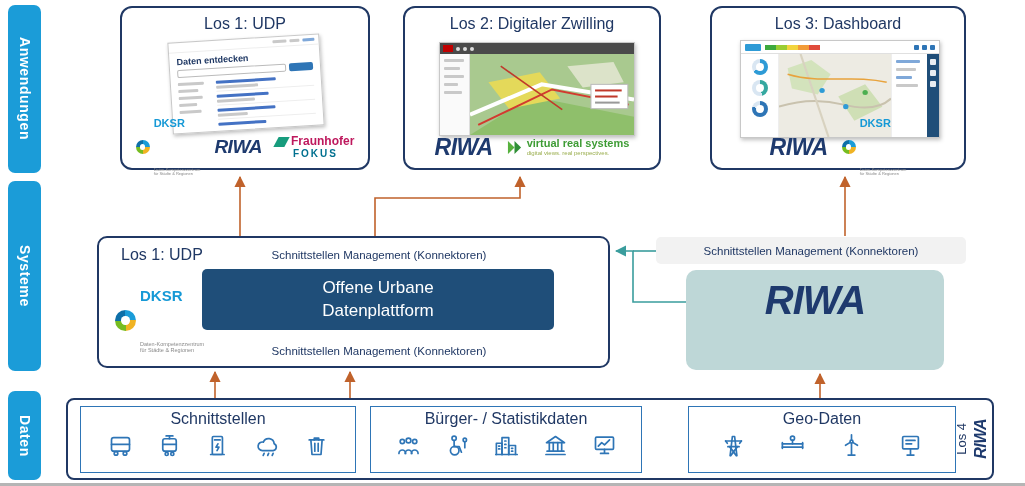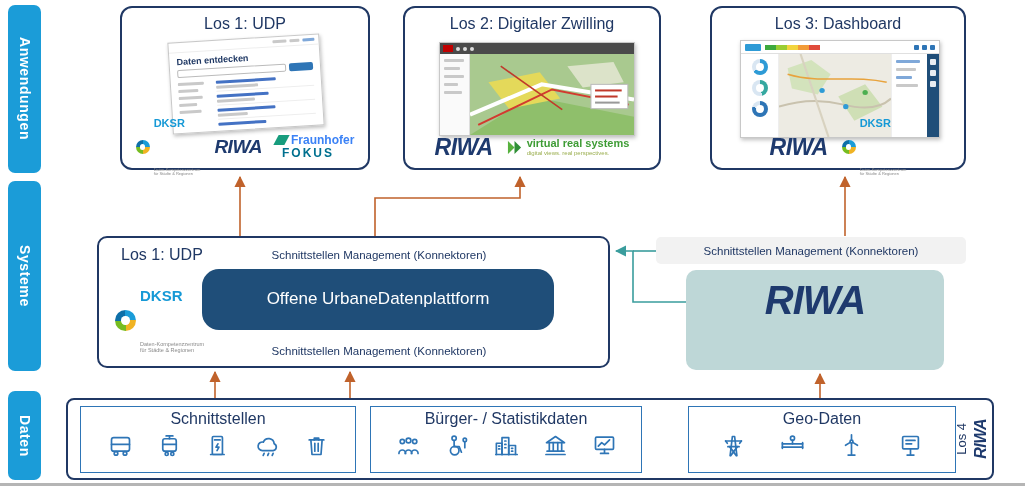--- a/index.html
+++ b/index.html
@@ -109,41 +109,41 @@
 
   .riwa { font-weight:bold; font-style:italic; color:#1E3A6E; letter-spacing:-.5px; }
   .riwa.sm { font-size:19px; }
   .riwa.md { font-size:23px; }
   .riwa.lg { font-size:40px; letter-spacing:-1px; line-height:1.05; }
   .riwa.vert { font-size:16px; }
 
   .logo-fh { display:flex; flex-direction:column; line-height:1.1; }
   .fh-row { display:flex; align-items:center; gap:4px; }
   .fh-mark { width:11px; height:10px; background:#179C7D; transform:skewX(-28deg); }
-  .fh-name { font-size:12px; font-weight:bold; color:#3b82f6; }
-  .fh-sub { font-size:12px; font-weight:bold; color:#00708F; letter-spacing:2px; margin-left:6px; }
+  .fh-name { font-size:12px; font-weight:bold; color:#be185d; }
+  .fh-sub { font-size:10px; font-weight:bold; color:#00708F; letter-spacing:2px; margin-left:17px; }
 
   .logo-vcs { display:flex; align-items:center; gap:5px; }
   .vcs-icon svg { width:15px; height:15px; display:block; }
   .vcs-col { display:flex; flex-direction:column; line-height:1.15; }
   .vcs-name { font-size:11px; font-weight:bold; color:#3E9C35; }
   .vcs-tag { font-size:6px; color:#9AAE4E; }
 
   
   .sys-box { position:absolute; left:97px; top:236px; width:513px; height:132px; background:#fff;
              border:2px solid var(--navy,#203864); border-radius:10px; z-index:2; }
   .sys-title { position:absolute; left:22px; top:8px; font-size:16px; color:var(--navy,#203864); }
   .sys-conn { position:absolute; left:112px; width:336px; text-align:center;
               font-size:11.5px; color:var(--navy,#203864); }
   .sys-conn.top { top:11px; }
   .sys-conn.bottom { bottom:9px; }
   .sys-dksr { position:absolute; left:16px; top:50px; }
   .platform { position:absolute; left:103px; top:31px; width:352px; height:61px;
-              background:var(--platform-blue,#1F4E79); border-radius:17px; color:#fff;
-              display:flex; flex-direction:row; align-items:center; justify-content:center;
+              background:var(--platform-blue,#1F4E79); border-radius:5px; color:#fff;
+              display:flex; flex-direction:column; align-items:center; justify-content:center;
               font-size:17px; line-height:1.3; }
 
   #conn-box { position:absolute; left:656px; top:237px; width:310px; height:27px;
               background:var(--connector-gray,#F2F2F2); border-radius:5px; z-index:2;
               display:flex; align-items:center; justify-content:center;
               font-size:11.5px; color:var(--navy,#203864); }
 
   #gis-box { position:absolute; left:686px; top:270px; width:258px; height:100px;
              background:var(--gis-teal,#BED7D7); border-radius:10px; z-index:2;
              display:flex; flex-direction:column; align-items:center; padding-top:9px; }

